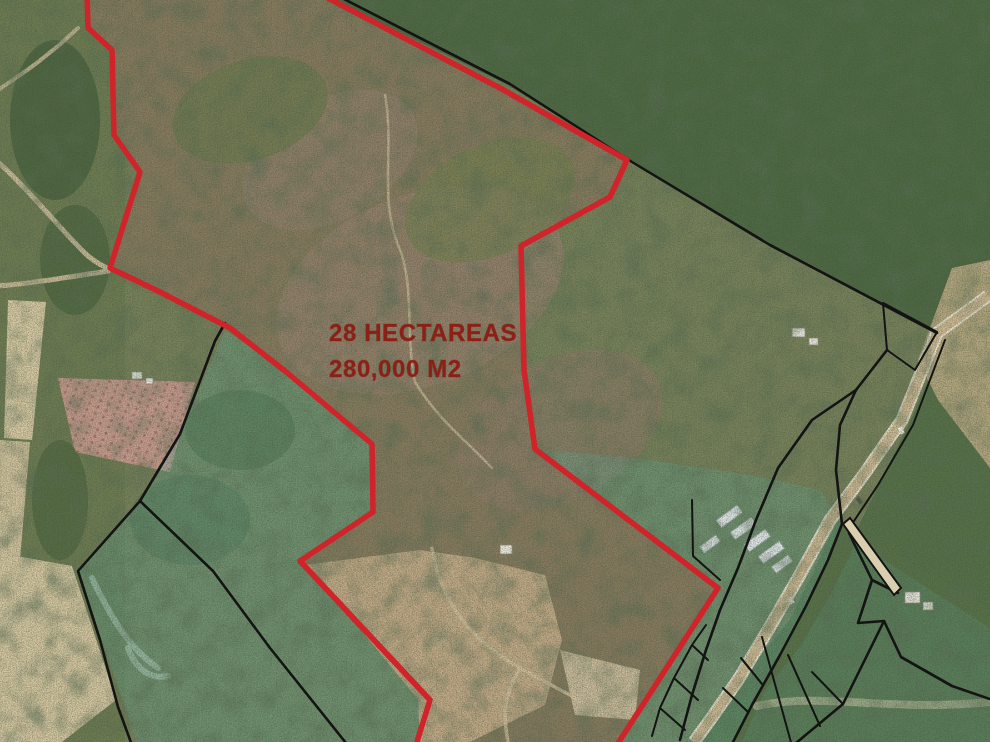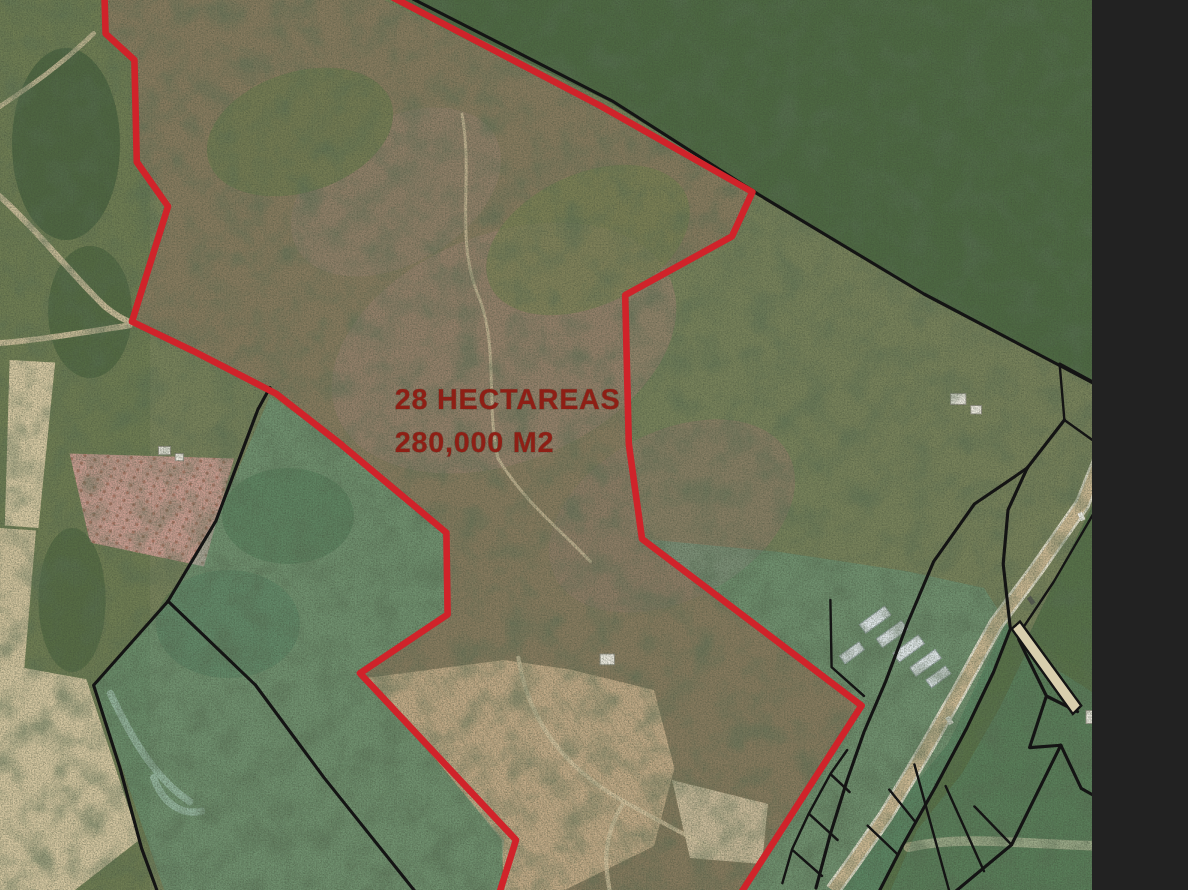--- a/index.html
+++ b/index.html
@@ -1,16 +1,16 @@
 <!DOCTYPE html>
 <html><head>
 <meta charset="utf-8">
 <style>
   html,body{margin:0;padding:0;background:#222;}
-  #stage{position:relative;width:910px;height:742px;overflow:hidden;background:#77815a;
+  #stage{position:relative;width:990px;height:742px;overflow:hidden;background:#77815a;
          font-family:"Liberation Sans",sans-serif;}
   svg{display:block}
   .blk{fill:none;stroke:#141414;stroke-width:2.6;stroke-linejoin:round;stroke-linecap:round}
   .blk2{fill:none;stroke:#141414;stroke-width:2;stroke-linejoin:round;stroke-linecap:round}
   .red{fill:none;stroke-width:5.5;stroke-linejoin:round;stroke-linecap:square}
   .trail{fill:none;stroke:#cfc09d;stroke-linecap:round}
   .stream{fill:none;stroke:#b9c3b0;stroke-linecap:round}
   .arealabel{font:700 24px "Liberation Sans",sans-serif;letter-spacing:.6px;
              paint-order:stroke;stroke:rgba(60,10,8,.25);stroke-width:.8px}
 </style>

